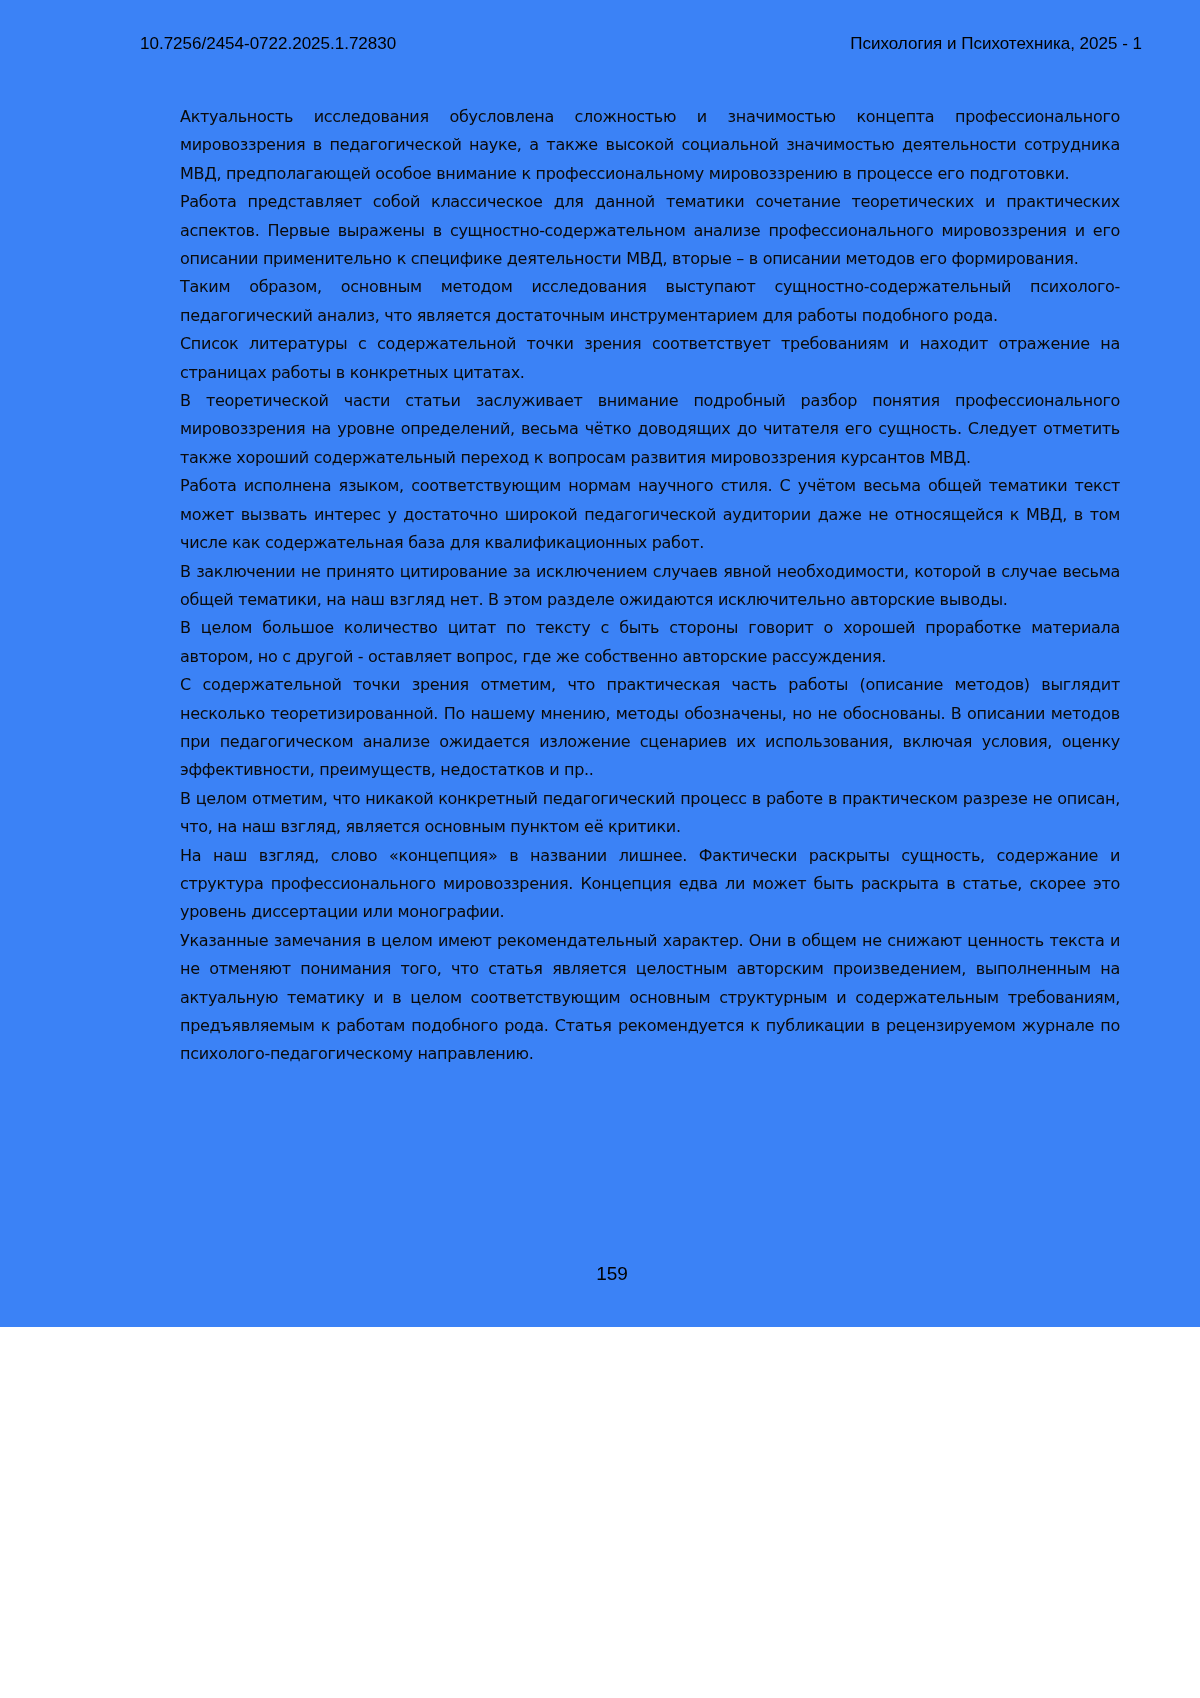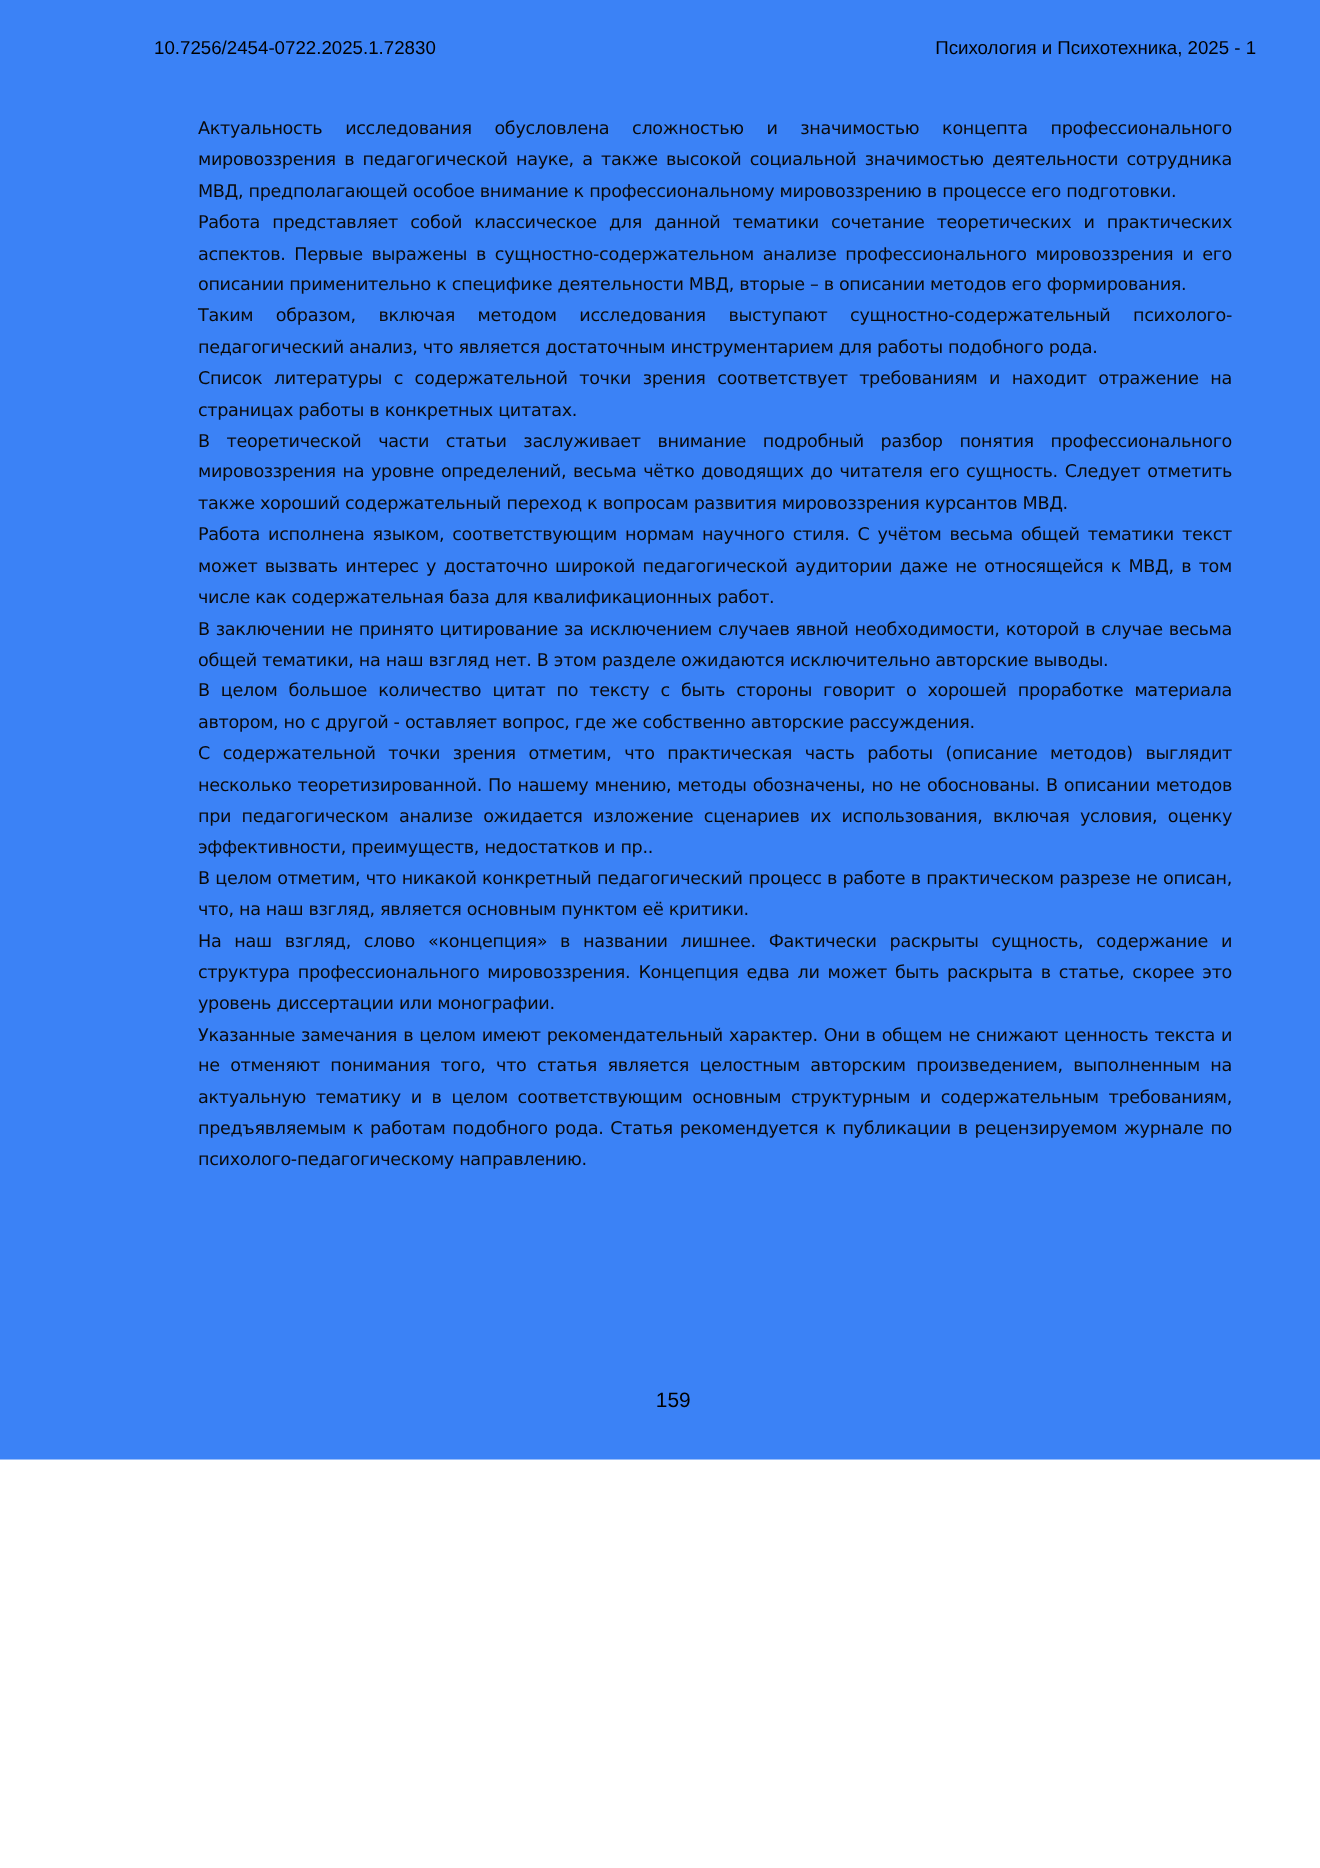--- a/index.html
+++ b/index.html
@@ -63,21 +63,21 @@
 <div class="page">
 
   <div class="header">
     <span>10.7256/2454-0722.2025.1.72830</span>
     <span>Психология и Психотехника, 2025 - 1</span>
   </div>
 
   <div class="content">
     <p>Актуальность исследования обусловлена сложностью и значимостью концепта профессионального мировоззрения в педагогической науке, а также высокой социальной значимостью деятельности сотрудника МВД, предполагающей особое внимание к профессиональному мировоззрению в процессе его подготовки.</p>
     <p>Работа представляет собой классическое для данной тематики сочетание теоретических и практических аспектов. Первые выражены в сущностно-содержательном анализе профессионального мировоззрения и его описании применительно к специфике деятельности МВД, вторые – в описании методов его формирования.</p>
-    <p>Таким образом, включая методом исследования выступают сущностно-содержательный психолого-педагогический анализ, что является достаточным инструментарием для работы подобного рода.</p>
+    <p>Таким образом, основным методом исследования выступают сущностно-содержательный психолого-педагогический анализ, что является достаточным инструментарием для работы подобного рода.</p>
     <p>Список литературы с содержательной точки зрения соответствует требованиям и находит отражение на страницах работы в конкретных цитатах.</p>
     <p>В теоретической части статьи заслуживает внимание подробный разбор понятия профессионального мировоззрения на уровне определений, весьма чётко доводящих до читателя его сущность. Следует отметить также хороший содержательный переход к вопросам развития мировоззрения курсантов МВД.</p>
     <p>Работа исполнена языком, соответствующим нормам научного стиля. С учётом весьма общей тематики текст может вызвать интерес у достаточно широкой педагогической аудитории даже не относящейся к МВД, в том числе как содержательная база для квалификационных работ.</p>
     <p>В заключении не принято цитирование за исключением случаев явной необходимости, которой в случае весьма общей тематики, на наш взгляд нет. В этом разделе ожидаются исключительно авторские выводы.</p>
     <p>В целом большое количество цитат по тексту с быть стороны говорит о хорошей проработке материала автором, но с другой - оставляет вопрос, где же собственно авторские рассуждения.</p>
     <p>С содержательной точки зрения отметим, что практическая часть работы (описание методов) выглядит несколько теоретизированной. По нашему мнению, методы обозначены, но не обоснованы. В описании методов при педагогическом анализе ожидается изложение сценариев их использования, включая условия, оценку эффективности, преимуществ, недостатков и пр..</p>
     <p>В целом отметим, что никакой конкретный педагогический процесс в работе в практическом разрезе не описан, что, на наш взгляд, является основным пунктом её критики.</p>
     <p>На наш взгляд, слово «концепция» в названии лишнее. Фактически раскрыты сущность, содержание и структура профессионального мировоззрения. Концепция едва ли может быть раскрыта в статье, скорее это уровень диссертации или монографии.</p>
     <p>Указанные замечания в целом имеют рекомендательный характер. Они в общем не снижают ценность текста и не отменяют понимания того, что статья является целостным авторским произведением, выполненным на актуальную тематику и в целом соответствующим основным структурным и содержательным требованиям, предъявляемым к работам подобного рода. Статья рекомендуется к публикации в рецензируемом журнале по психолого-педагогическому направлению.</p>
   </div>

